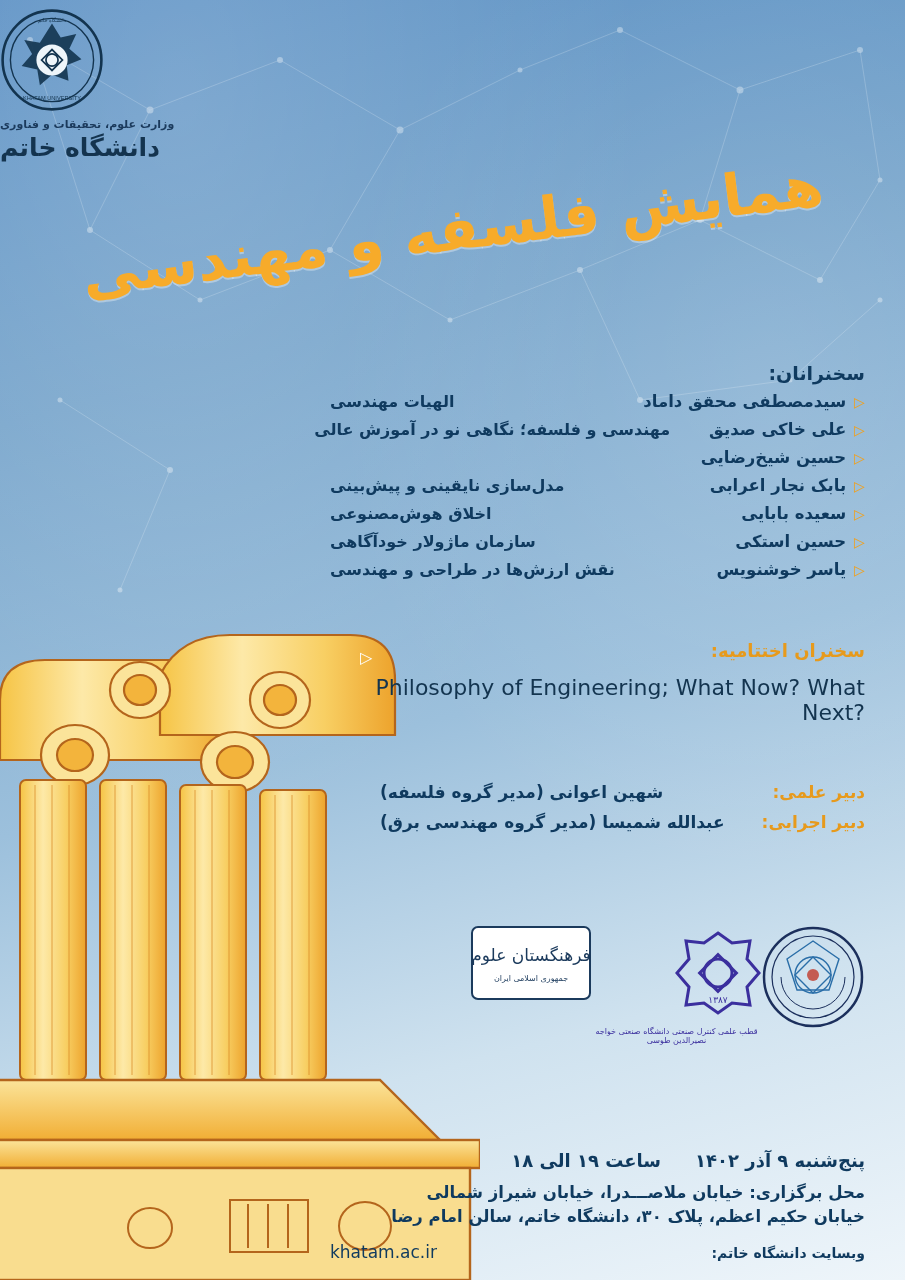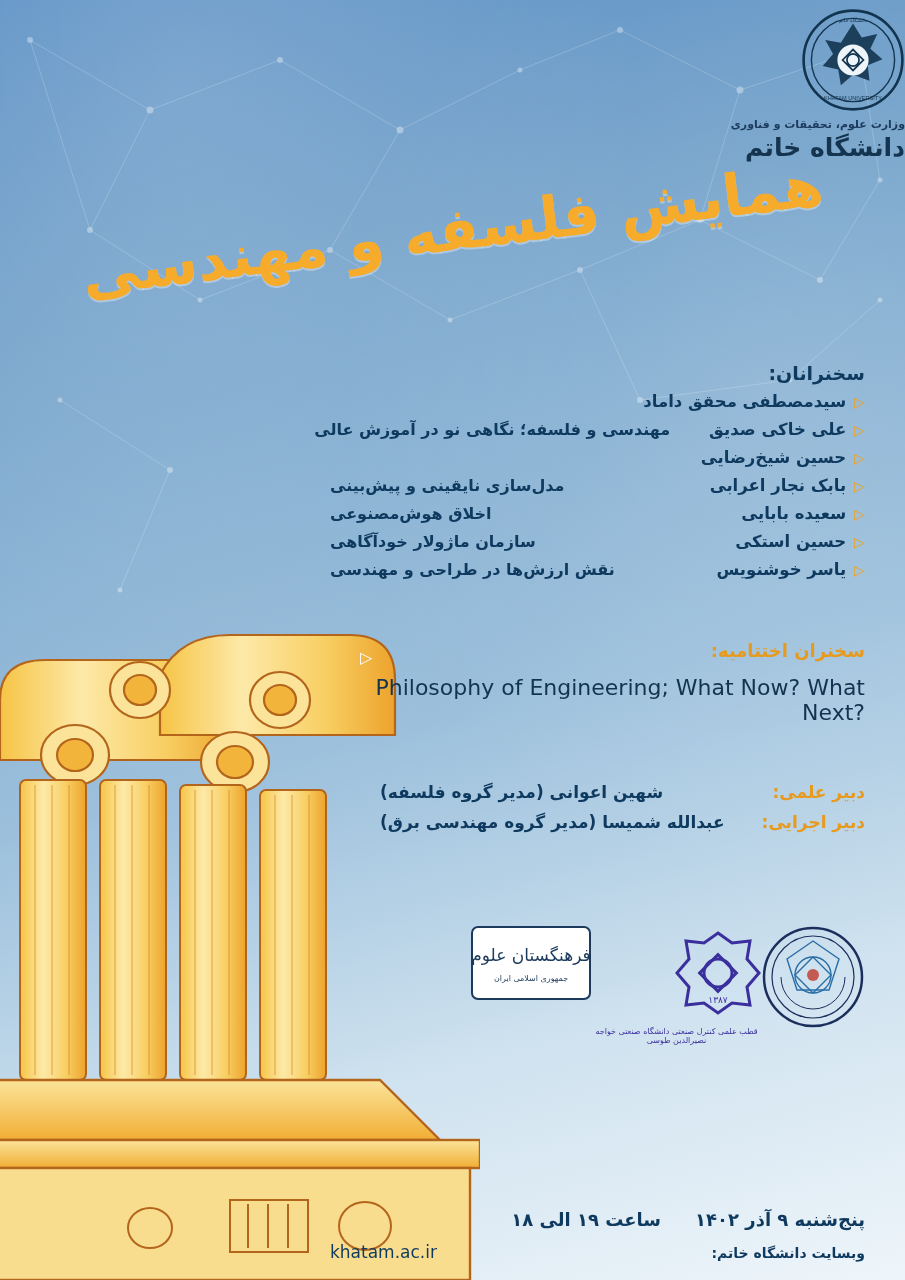--- a/index.html
+++ b/index.html
@@ -24,21 +24,21 @@
     overflow: hidden;
   }
   .net { position: absolute; inset: 0; opacity: 0.55; }
   .net line { stroke: rgba(255,255,255,0.45); stroke-width: 0.8; }
   .net circle { fill: rgba(255,255,255,0.65); }
 
   
   .logo-wrap {
     position: absolute;
     top: 8px; left: 0; right: 0;
-    display: flex; flex-direction: column; align-items: flex-start;
+    display: flex; flex-direction: column; align-items: flex-end;
   }
   .logo-mark { width: 104px; height: 104px; }
   .logo-ministry {
     margin-top: 6px;
     font-size: 11px;
     color: #1b3a5c;
     letter-spacing: 0.5px;
     font-weight: 600;
     direction: rtl;
   }
@@ -329,20 +329,21 @@
   </div>
 
   <div class="title-fallback">همایش فلسفه و مهندسی</div>
 
   <div class="speakers-head">سخنرانان:</div>
   <div class="speakers">
 
     <div class="srow">
       <span class="sbullet">◁</span>
       <span class="sname">سیدمصطفی محقق داماد</span>
+      <span class="stopic">الهیات مهندسی</span>
     </div>
 
     <div class="srow">
       <span class="sbullet">◁</span>
       <span class="sname">علی خاکی صدیق</span>
       <span class="stopic">مهندسی و فلسفه؛ نگاهی نو در آموزش عالی</span>
     </div>
 
     <div class="srow">
       <span class="sbullet">◁</span>
@@ -432,19 +433,24 @@
         </g>
       </svg>
     </div>
   </div>
 
   <div class="footer">
     <div class="f-line1">
       <span>پنج‌شنبه ۹ آذر ۱۴۰۲</span>
       <span>ساعت ۱۹ الی ۱۸</span>
     </div>
+    <div class="f-venue">
+      <span>محل برگزاری:</span>
+      <span>خیابان ملاصـــدرا، خیابان شیراز شمالی</span>
+      <div>خیابان حکیم اعظم، پلاک ۳۰، دانشگاه خاتم، سالن امام رضا</div>
+    </div>
     <div class="f-web">
       <span class="f-web-label">وبسایت دانشگاه خاتم:</span>
       <span class="f-web-url">khatam.ac.ir</span>
     </div>
   </div>
 
 </div>
 
 </body></html>

